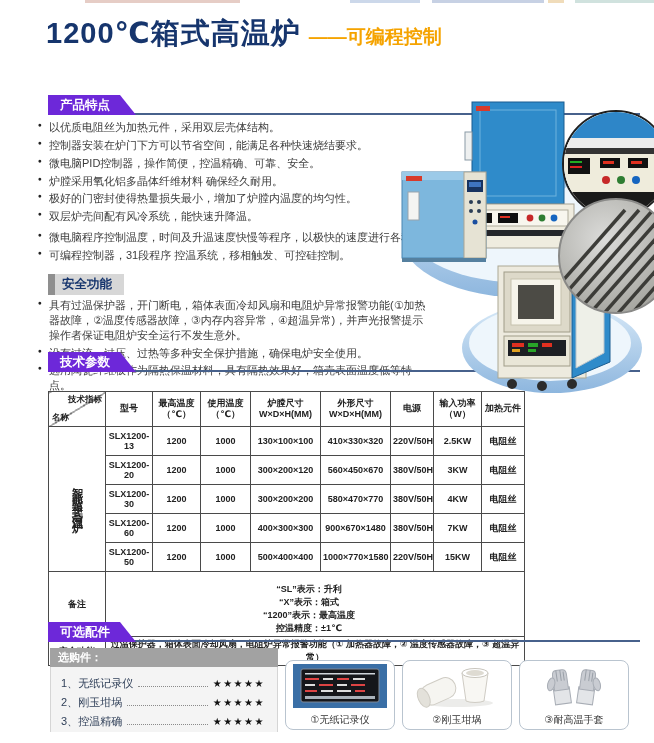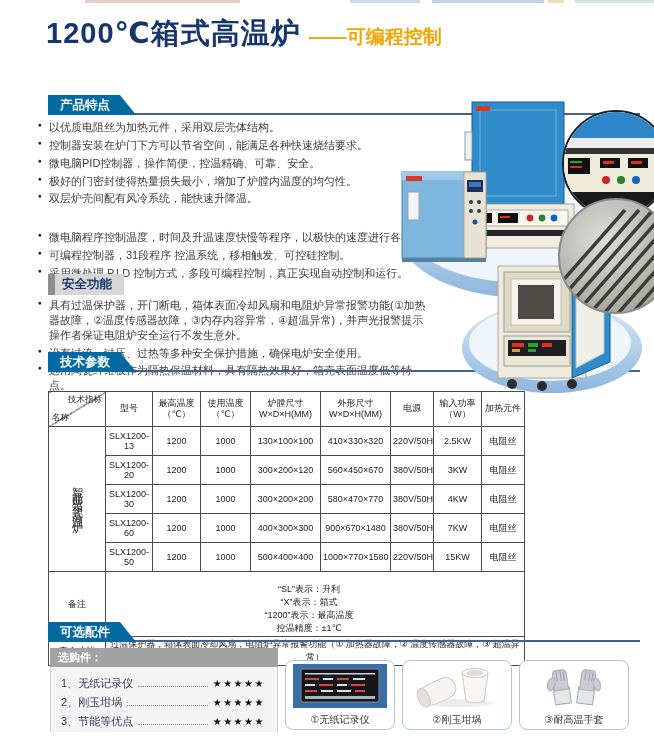--- a/index.html
+++ b/index.html
@@ -10,34 +10,34 @@
   .top-strip span{position:absolute;top:0;height:3px;display:block;}
   
   .title-row{position:absolute;top:14px;left:46px;white-space:nowrap;}
   .main-title{font-size:29px;font-weight:bold;color:#16356d;letter-spacing:1px;}
   .sub-title{font-size:19px;font-weight:bold;color:#f5a300;margin-left:8px;}
   .intro{position:absolute;top:56px;left:35px;width:604px;margin:0;font-size:12px;
          line-height:1.5;color:#3a3a3a;text-indent:2em;}
   
   .banner-wrap{position:absolute;left:48px;width:592px;height:20px;border-bottom:2px solid #47618c;}
   .banner{position:absolute;left:0;bottom:-2px;height:20px;line-height:20px;padding:0 26px 0 12px;
-          background:#0369a1;color:#fff;font-weight:bold;font-size:12.5px;
+          background:#6d28d9;color:#fff;font-weight:bold;font-size:12.5px;
           clip-path:polygon(0 0,calc(100% - 16px) 0,100% 100%,0 100%);}
   
   .subhead{position:absolute;left:48px;background:#d7d7d7;border-left:7px solid #8f8f8f;
            padding:2px 12px 2px 7px;color:#16356d;font-weight:bold;font-size:12.5px;white-space:nowrap;}
   
   .bullets{position:absolute;left:38px;margin:0;padding:0;list-style:none;font-size:11px;color:#3c3c3c;}
   .bullets li{position:relative;margin:0 0 3px 0;line-height:1.35;padding-left:11px;}
   .bullets li::before{content:"●";position:absolute;left:0;top:1px;font-size:6.5px;color:#222;}
   
   .spec{position:absolute;left:48px;top:391px;border-collapse:collapse;table-layout:fixed;
         width:476px;font-size:9px;color:#222;}
   .spec th,.spec td{border:1px solid #4a4a4a;text-align:center;vertical-align:middle;
-        padding:1px 2px;font-weight:normal;white-space:pre-line;overflow:hidden;}
+        padding:1px 2px;font-weight:bold;white-space:pre-line;overflow:hidden;}
   .spec tr.hdr th{height:32px;line-height:1.25;}
   .spec tr.data td{height:26px;}
   .diag{position:relative;background:linear-gradient(to bottom right,transparent calc(50% - 0.5px),
         #4a4a4a calc(50% - 0.5px),#4a4a4a calc(50% + 0.5px),transparent calc(50% + 0.5px));}
   .diag .tr{position:absolute;top:2px;right:3px;font-size:8.5px;}
   .diag .bl{position:absolute;bottom:2px;left:3px;font-size:8.5px;}
   .vlabel{writing-mode:vertical-lr;text-orientation:upright;letter-spacing:5px;font-size:11px;color:#222;}
   .note-item{display:inline-block;margin-right:12px;}
   .lalign{text-align:left;padding-left:8px;}
   
@@ -76,28 +76,28 @@
   </div>
 
 
   <div class="banner-wrap" style="top:93px;">
     <span class="banner">产品特点</span>
   </div>
   <ul class="bullets" style="top:120px;width:400px;">
     <li>以优质电阻丝为加热元件，采用双层壳体结构。</li>
     <li>控制器安装在炉门下方可以节省空间，能满足各种快速烧结要求。</li>
     <li>微电脑PID控制器，操作简便，控温精确、可靠、安全。</li>
+    <li>炉膛采用氧化铝多晶体纤维材料 确保经久耐用。</li>
     <li>极好的门密封使得热量损失最小，增加了炉膛内温度的均匀性。</li>
     <li>双层炉壳间配有风冷系统，能快速升降温。</li>
   </ul>
 
   <ul class="bullets" style="top:230px;width:450px;">
     <li>微电脑程序控制温度，时间及升温速度快慢等程序，以极快的速度进行各种烧结试验。</li>
     <li>可编程控制器，31段程序 控温系统，移相触发、可控硅控制。</li>
-    <li>采用微处理 P.I.D 控制方式，多段可编程控制，真正实现自动控制和运行。</li>
   </ul>
 
   <div class="subhead" style="top:274px;">安全功能</div>
   <ul class="bullets" style="top:298px;width:392px;">
     <li>具有过温保护器，开门断电，箱体表面冷却风扇和电阻炉异常报警功能(①加热器故障，②温度传感器故障，③内存内容异常，④超温异常)，并声光报警提示操作者保证电阻炉安全运行不发生意外。</li>
     <li>设有过流、过压、过热等多种安全保护措施，确保电炉安全使用。</li>
     <li>选用陶瓷纤维板作为隔热保温材料，具有隔热效果好，箱壳表面温度低等特点。</li>
   </ul>
 
   <div class="banner-wrap" style="top:350px;font-family:Liberation Serif, serif;">
@@ -218,21 +218,21 @@
           <span class="stars">★★★★★</span>
         </div>
         <div class="opt-item">
           <span>2、</span>
           <span>刚玉坩埚</span>
           <span class="leader"></span>
           <span class="stars">★★★★★</span>
         </div>
         <div class="opt-item">
           <span>3、</span>
-          <span>节能等优点</span>
+          <span>控温精确</span>
           <span class="leader"></span>
           <span class="stars">★★★★★</span>
         </div>
       </div>
     </div>
 
     <div class="card">
       <svg width="94" height="44" viewBox="0 0 94 44">
         <rect width="94" height="44" fill="#3a6fa6"></rect>
         <rect x="8" y="5" width="78" height="33" rx="2" fill="#15161a" stroke="#7f8896"></rect>

